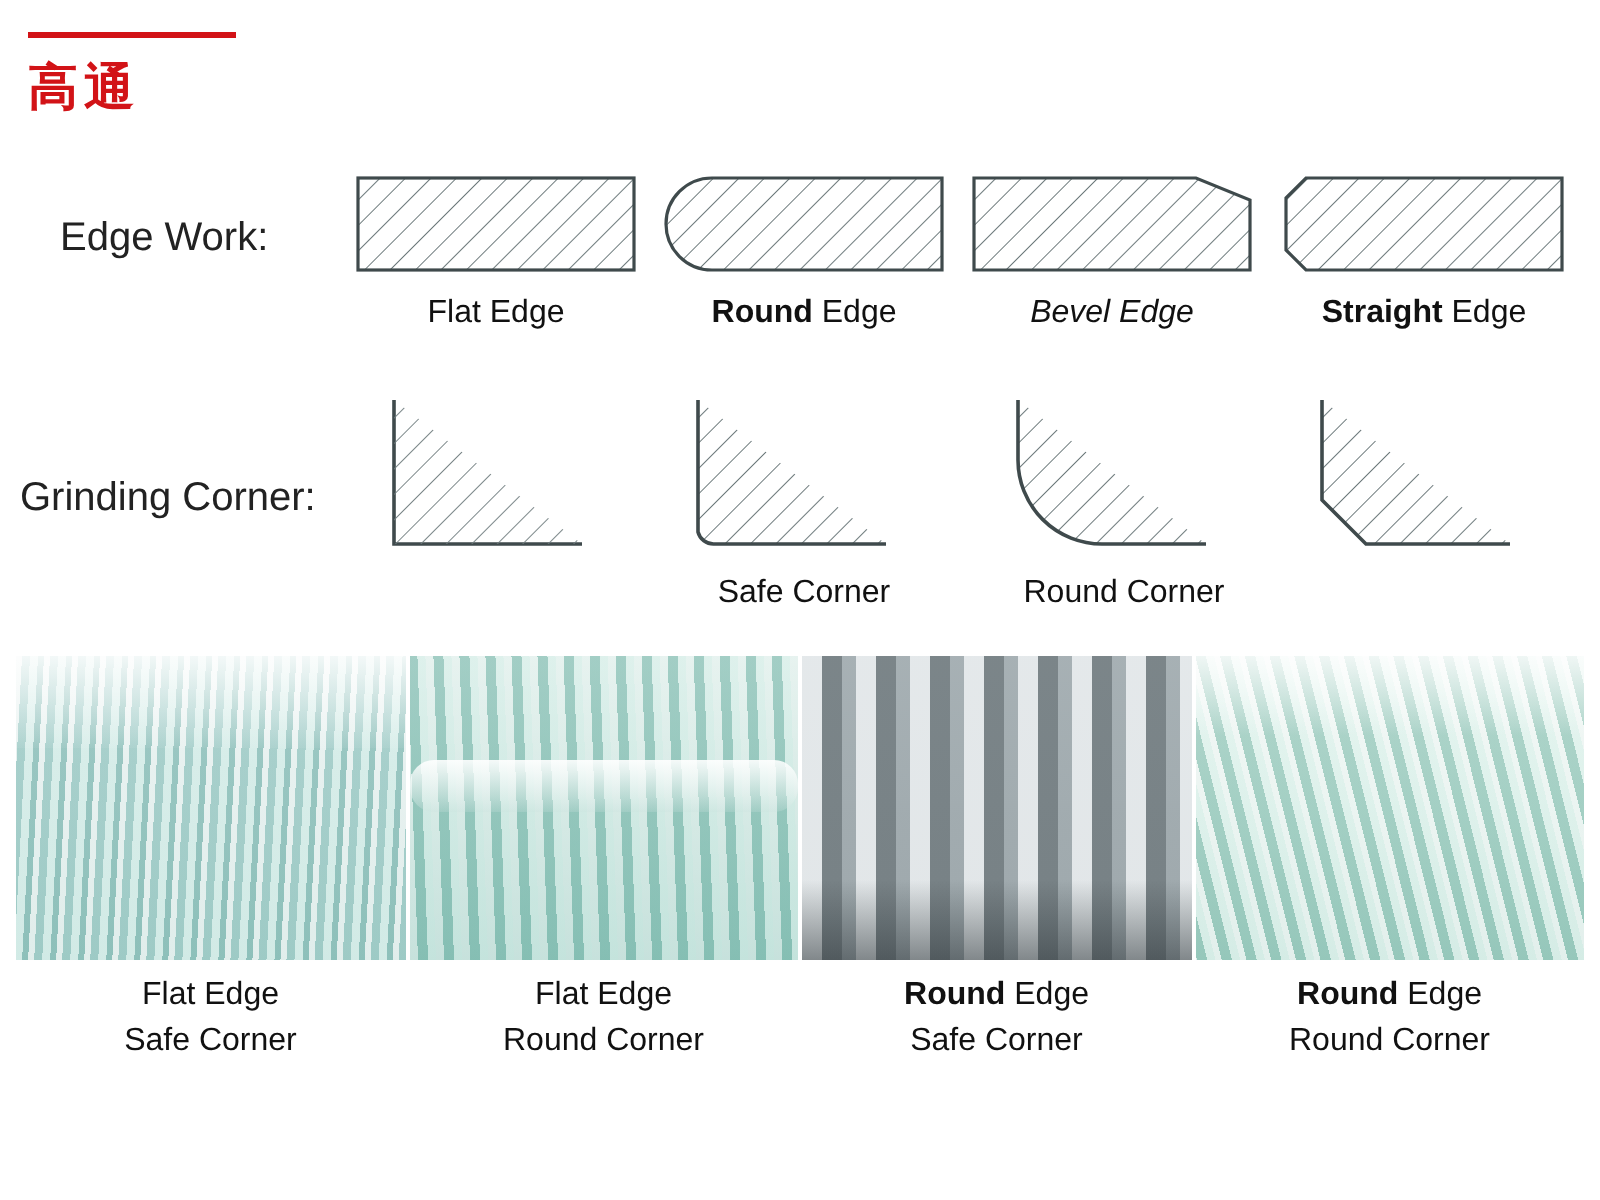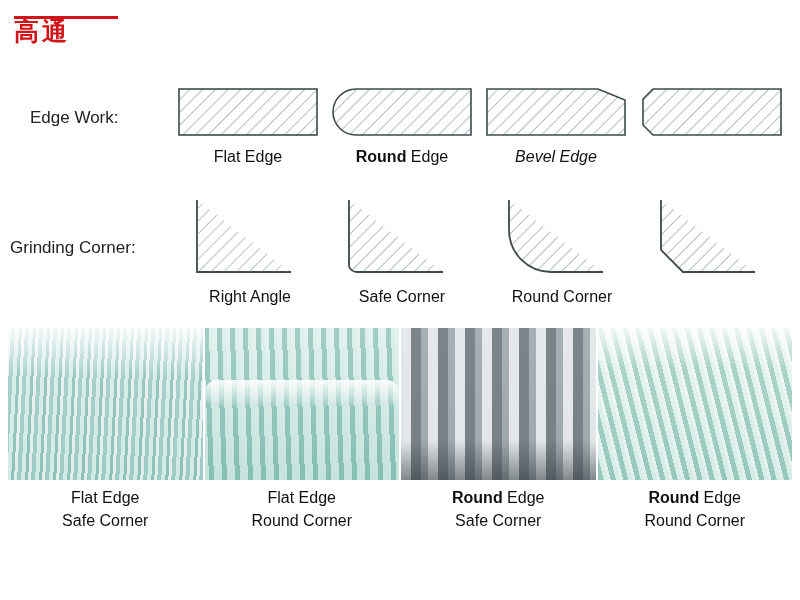--- a/index.html
+++ b/index.html
@@ -45,27 +45,27 @@
     background: #d21317;
     margin-top: 2px;
   }
   .logo-cn {
     font-family: "DejaVu Sans", sans-serif;
     font-size: 25px;
     font-weight: bold;
     color: #d21317;
     line-height: 1.05;
     letter-spacing: 3px;
-    margin-top: 0;
+    margin-top: 12px;
   }
 
   
   .row-label {
     position: absolute;
-    font-size: 17px;
+    font-size: 20px;
     color: #222;
   }
   #edge-work-label { left: 30px; top: 108px; }
   #grinding-corner-label { left: 10px; top: 238px; text-align: center; }
 
   
   .shape-cell {
     position: absolute;
     width: 160px;
     text-align: center;
@@ -235,30 +235,30 @@
   <svg width="140" height="52" viewBox="0 0 140 52">
     <path d="M1,47 H139 V12 L112,1 H1 Z" fill="url(#hatch1)" stroke="#3f4a4c" stroke-width="1.6"></path>
   </svg>
   <div class="caption"><span class="bold"></span><span>Bevel Edge</span></div>
 </div>
 
 <div class="shape-cell" id="edge-3">
   <svg width="140" height="52" viewBox="0 0 140 52">
     <path d="M11,1 H139 V47 H11 L1,37 V11 Z" fill="url(#hatch1)" stroke="#3f4a4c" stroke-width="1.6"></path>
   </svg>
+  <div class="caption"><span class="bold">Straight</span><span> Edge</span></div>
 </div>
 
 <div class="row-label" id="grinding-corner-label">Grinding Corner:</div>
 
 <div class="shape-cell" id="corner-0">
   <svg width="110" height="82" viewBox="0 0 110 82">
     <path d="M2,2 V74 H96" fill="none" stroke="#3f4a4c" stroke-width="1.8"></path>
     <path d="M2,2 V74 H96 Z" fill="url(#hatch1)" opacity="0.9" stroke="none"></path>
   </svg>
-  <div class="caption"><span>Right Angle</span></div>
 </div>
 
 <div class="shape-cell" id="corner-1">
   <svg width="110" height="82" viewBox="0 0 110 82">
     <path d="M2,2 V68 A8,8 0 0 0 10,74 H96 Z" fill="url(#hatch1)" stroke="none"></path>
     <path d="M2,2 V68 A8,8 0 0 0 10,74 H96" fill="none" stroke="#3f4a4c" stroke-width="1.8"></path>
   </svg>
   <div class="caption"><span>Safe Corner</span></div>
 </div>
 

